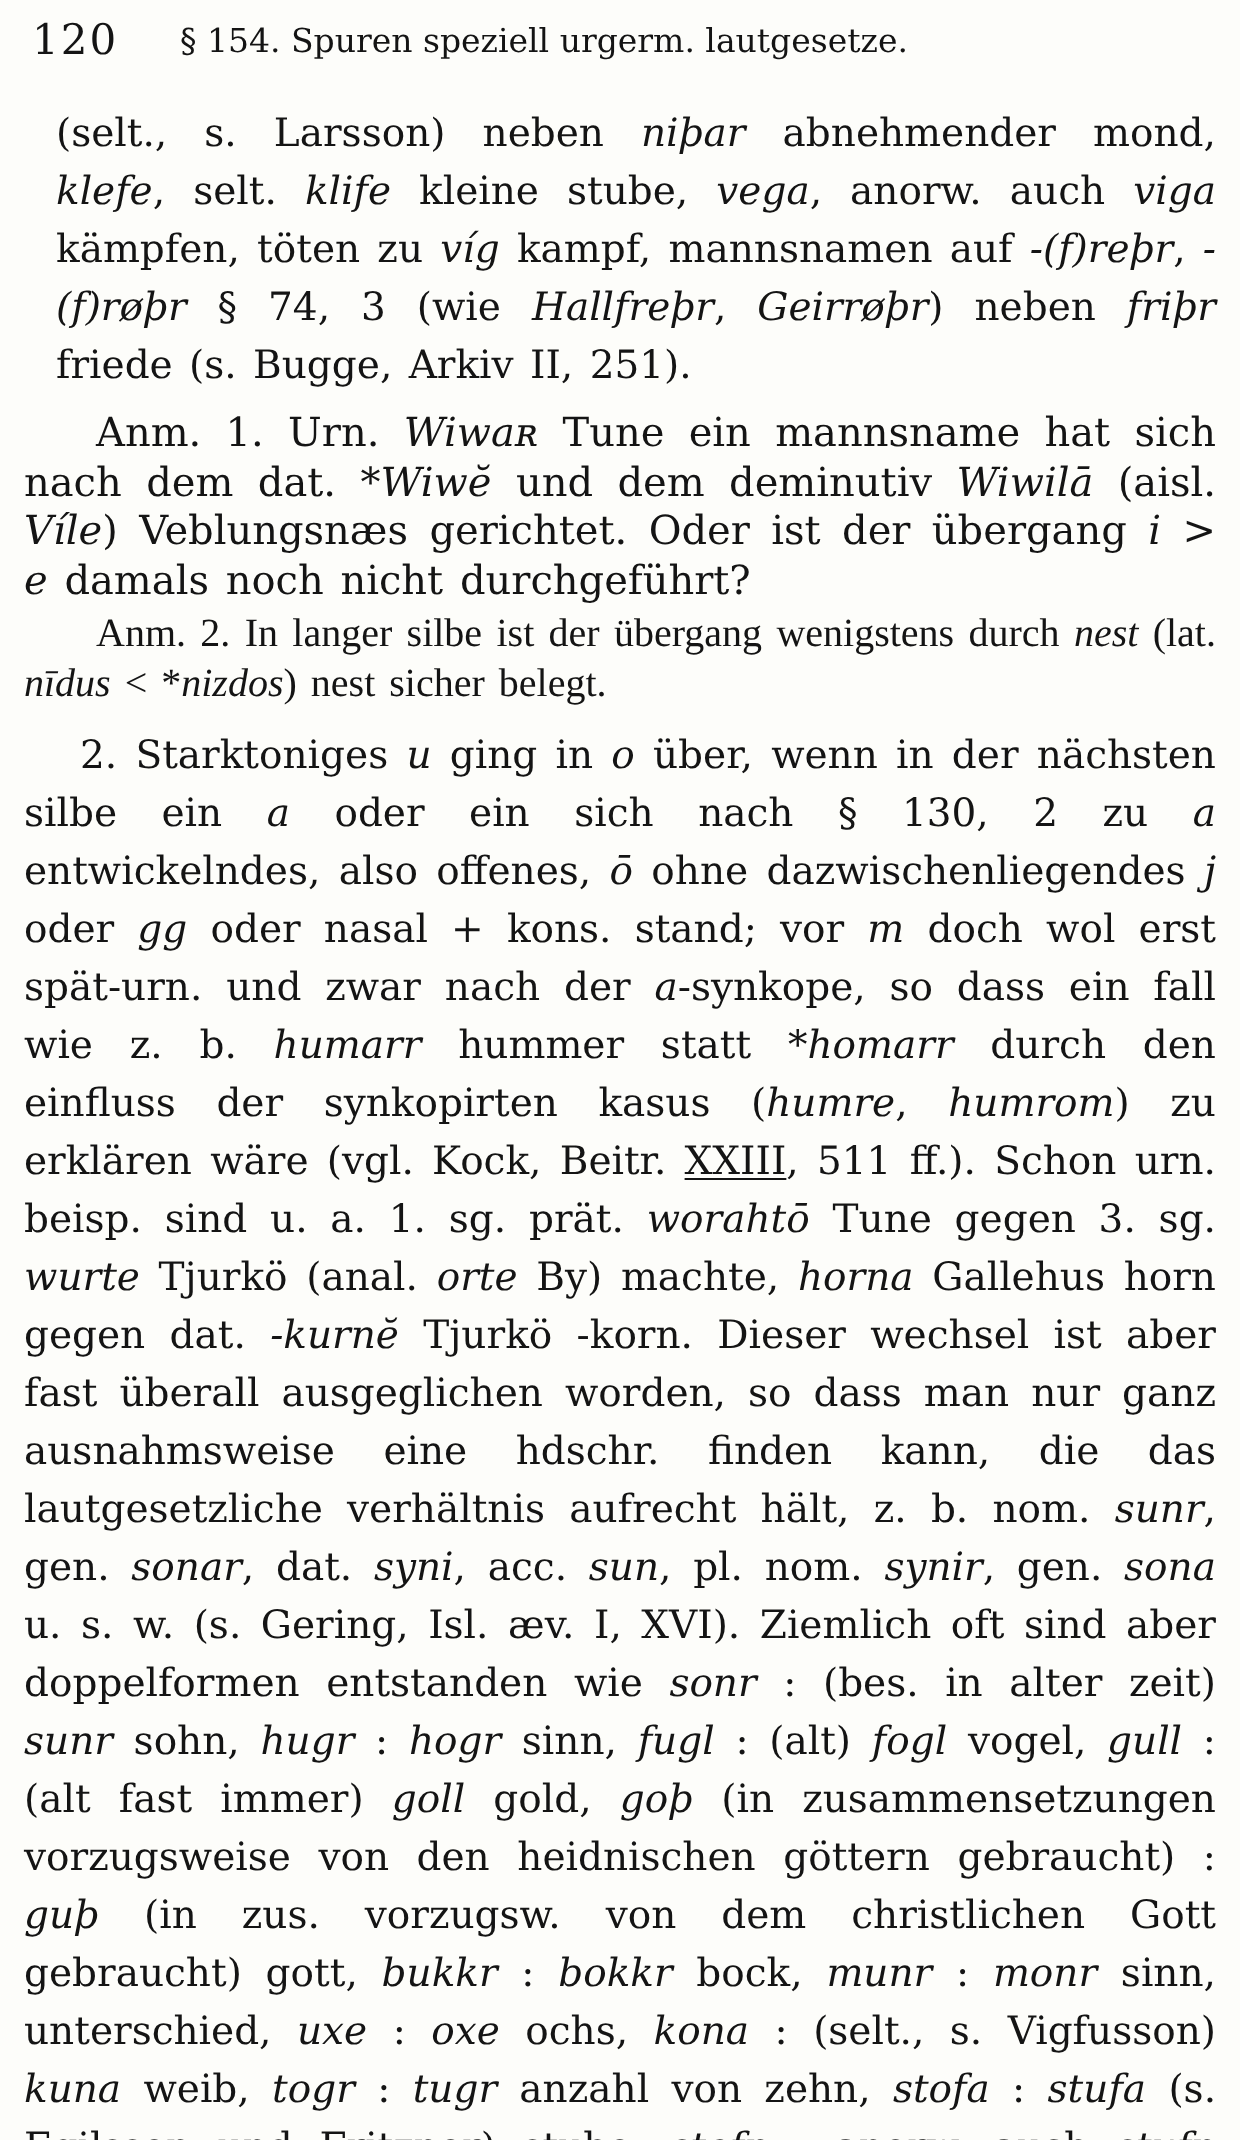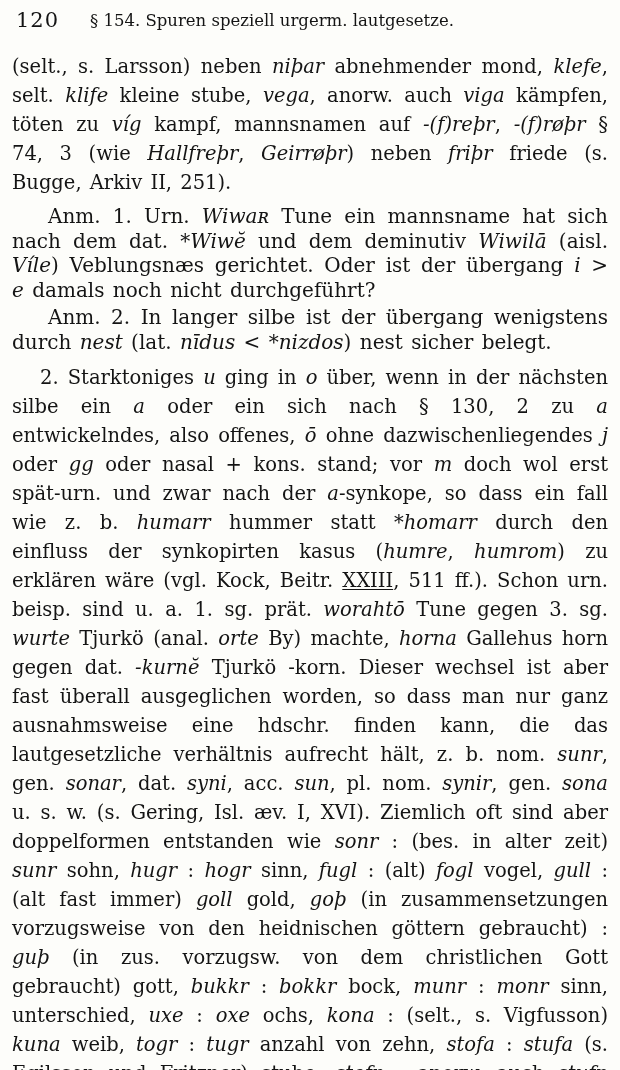--- a/index.html
+++ b/index.html
@@ -48,23 +48,23 @@
     font-size: 19.5px;
     line-height: 29px;
     word-spacing: 2px;
   }
   p.anm {
     font-size: 20px;
     line-height: 24.5px;
     text-indent: 36px;
     word-spacing: 2px;
   }
-  p.par-1 { margin-bottom: 7px; }
+  p.par-1 { margin-bottom: 7px; margin-left: 16px; }
   p.anm-1 { margin-bottom: 3px; }
-  p.anm-2 { margin-bottom: 9px; }
+  p.anm-2 { margin-bottom: 9px; font-family: Liberation Serif, serif; }
   p.par-2 { text-indent: 28px; }
   i { font-style: italic; }
   u { text-underline-offset: 2px; margin-top: 47px; }
 </style>
 </head>
 <body>
 
 <div class="page">
 
   <div class="page-header">

